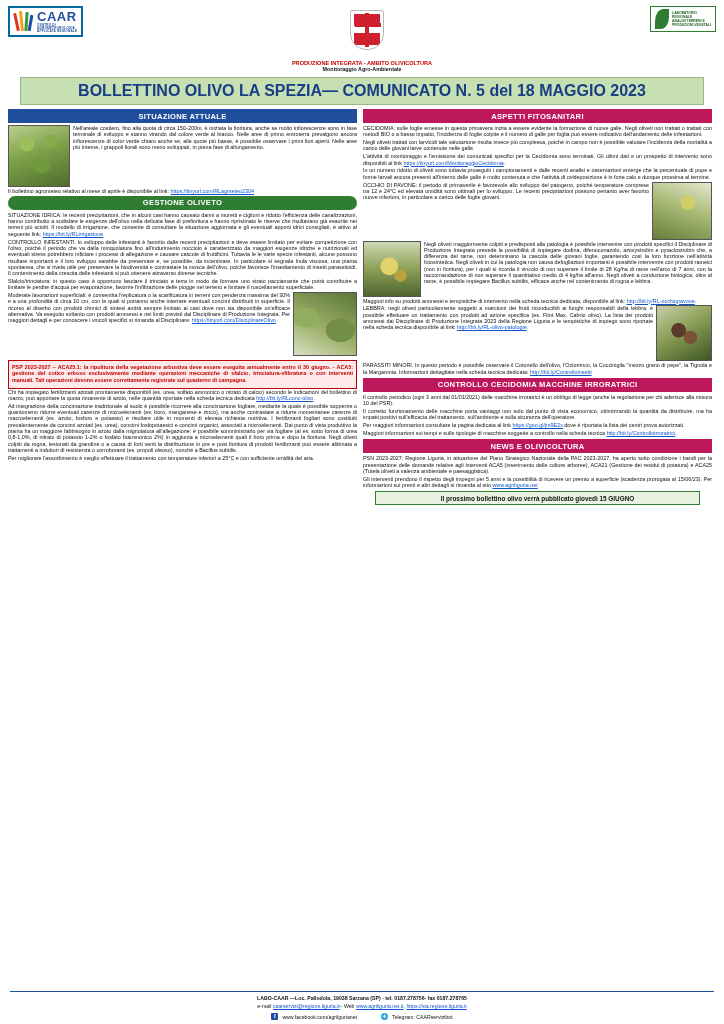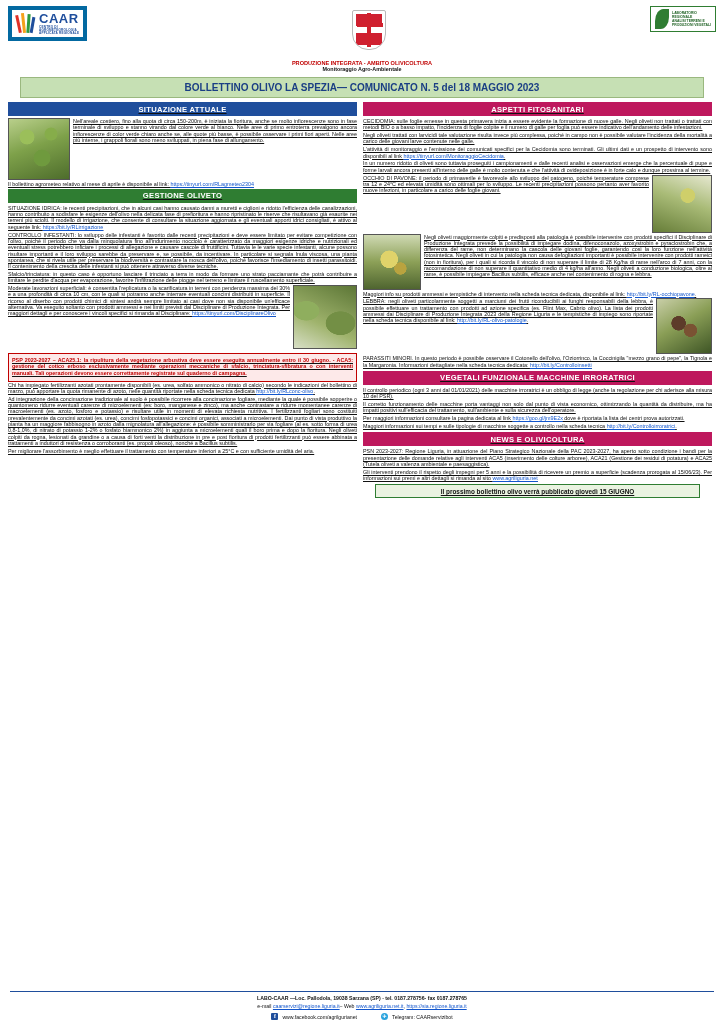--- a/index.html
+++ b/index.html
@@ -9,21 +9,21 @@
     background:#ffffff;
     font-family:"Liberation Sans", sans-serif;
     font-size:5.4px;
     color:#111;
     overflow:hidden;
   }
   .page { position:relative; width:724px; height:1024px; padding:6px 8px 0 8px; }
 
   
   .topbar { display:flex; align-items:flex-start; justify-content:space-between; height:58px; }
-  .logo-caar { display:flex; align-items:center; gap:3px; border:4px solid #0369a1; padding:2px 4px; background:#fff; }
+  .logo-caar { display:flex; align-items:center; gap:3px; border:2px solid #0369a1; padding:2px 4px; background:#fff; }
   .caar-mark { width:20px; height:22px; position:relative; }
   .caar-mark i { position:absolute; display:block; }
   .caar-mark i:nth-child(1){ left:1px; top:2px; width:3px; height:18px; background:#e03127; transform:rotate(-12deg); }
   .caar-mark i:nth-child(2){ left:6px; top:0px; width:3px; height:20px; background:#f5a11b; transform:rotate(-6deg); }
   .caar-mark i:nth-child(3){ left:11px; top:1px; width:3px; height:19px; background:#2f9b3f; transform:rotate(4deg); }
   .caar-mark i:nth-child(4){ left:15px; top:4px; width:3px; height:16px; background:#1f4e9c; transform:rotate(10deg); }
   .caar-text { line-height:1.05; }
   .caar-title { font-size:13px; font-weight:bold; color:#1f4e9c; letter-spacing:0.5px; }
   .caar-sub { font-size:3.1px; font-weight:bold; color:#1f4e9c; letter-spacing:0.2px; }
 
@@ -42,34 +42,34 @@
   .lab-leaf { width:14px; height:20px; background:#2f7d32; border-radius:60% 0 60% 0; }
   .lab-text { font-size:3.4px; font-weight:bold; color:#1b5e20; line-height:1.25; }
 
   .reg-title { text-align:center; margin-top:-4px; }
   .reg-title .l1 { font-size:9.2px; font-weight:bold; color:#1a3e84; }
   .reg-title .l2 { font-size:5.6px; font-weight:bold; color:#c00000; }
   .reg-title .l3 { font-size:5.4px; font-weight:bold; color:#111; }
 
   .bulletin-bar {
     margin:5px 12px 0 12px; background:#c6e0b4; border:0.6px solid #9ab87f;
-    text-align:center; padding:4px 0; font-size:10px; font-weight:bold; color:#1a3e84;
+    text-align:center; padding:4px 0; font-size:16px; font-weight:bold; color:#1a3e84;
   }
 
   
   .cols { display:flex; gap:6px; margin-top:4px; }
-  .col { width:349px;text-decoration:underline; }
+  .col { width:349px; }
 
   .sec-title {
     text-align:center; color:#fff; font-weight:bold; font-size:7.6px;
     padding:2.5px 0 2.5px 0; letter-spacing:0.3px; margin-bottom:2px;
   }
   .blue { background:#1f4e9c; }
   .red  { background:#be185d; }
-  .green{ background:#2f7d32; }
+  .green{ background:#2f7d32;border-radius:7px; }
   .orange{ background:#e36c09; }
 
   p { margin:0 0 1.5px 0; text-align:justify; line-height:1.17; }
   b { font-weight:bold; }
   i { font-style:italic; }
   a { color:#1155cc; text-decoration:underline; word-break:break-all; }
 
   .photo { float:left; margin:0 3px 1px 0; border:0.6px solid #555; }
   .photo.right { float:right; margin:0 0 1px 3px; }
 
@@ -236,21 +236,21 @@
       <div class="photo right img-fruit"></div>
       <p>
         <span>LEBBRA: negli oliveti particolarmente soggetti a marciumi dei frutti riconducibili ai funghi responsabili della lebbra, è possibile effettuare un trattamento con prodotti ad azione specifica (es. Flint Max, Cabrio olivo). La lista dei prodotti ammessi dai Disciplinare di Produzione Integrata 2023 della Regione Liguria e le tempistiche di impiego sono riportate nella scheda tecnica disponibile al link: </span><a href="#">http://bit.ly/RL-olivo-patologie</a><span>.</span>
       </p>
       <div class="clear"></div>
 
       <p>
         <span>PARASSITI MINORI. In questo periodo è possibile osservare il Cotonello dell'olivo, l'Oziorrinco, la Coccinigila "mezzo grano di pepe", la Tignola e la Margaronia. Informazioni dettagliate nella scheda tecnica dedicata:  </span><a href="#">http://bit.ly/Controlloinsetti</a>
       </p>
 
-      <div class="sec-title red" style="margin-top:3px">VEGETALI FUNZIONALE MACCHINE IRRORATRICI</div>
+      <div class="sec-title red" style="margin-top:3px">CONTROLLO CECIDOMIA MACCHINE IRRORATRICI</div>
 
       <p>Il controllo periodico (ogni 3 anni dal 01/01/2021) delle macchine irroratrici è un obbligo di legge (anche la regolazione per chi aderisce alla misura 10 del PSR).</p>
       <p>Il corretto funzionamento delle macchine porta vantaggi non solo dal punto di vista economico, ottimizzando la quantità da distribuire, ma ha impatti positivi sull'efficacia del trattamento, sull'ambiente e sulla sicurezza dell'operatore.</p>
       <p>
         <span>Per maggiori informazioni consultare la pagina dedicata al link </span><a href="#">https://goo.gl/jm9E2x</a><span> dove è riportata la lista dei centri prova autorizzati.</span>
       </p>
       <p>
         <span>Maggiori informazioni sui tempi e sulle tipologie di macchine soggette a controllo nella scheda tecnica </span><a href="#">http://bit.ly/Controlloirroratrici</a><span>.</span>
       </p>
 

